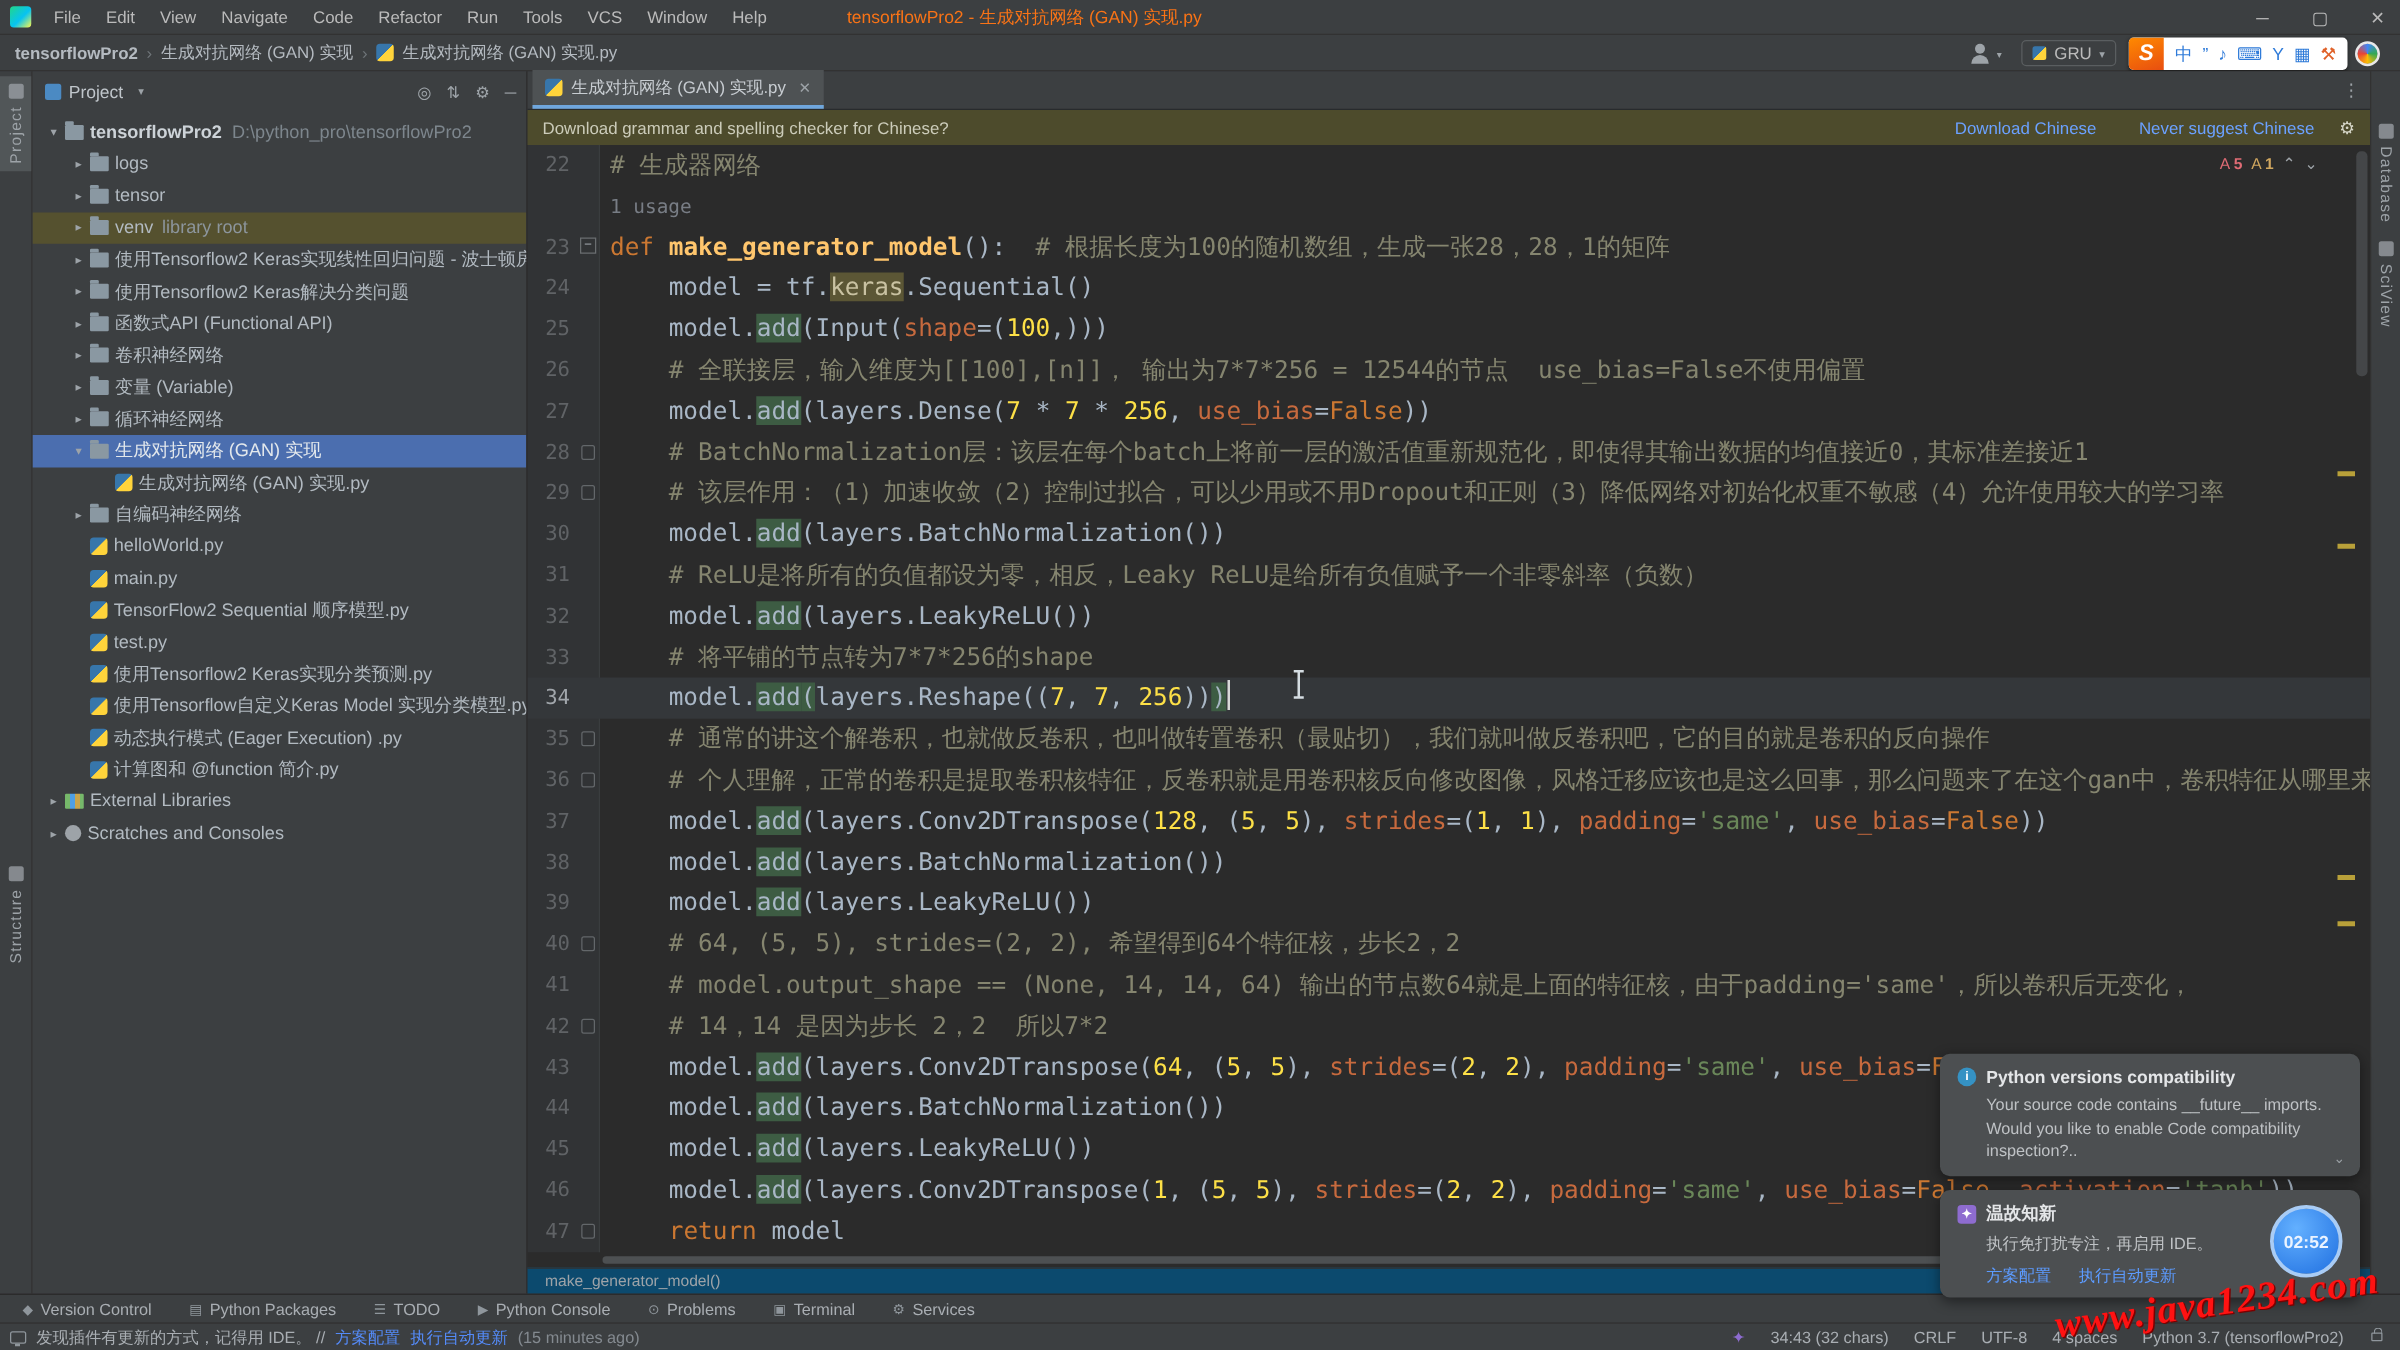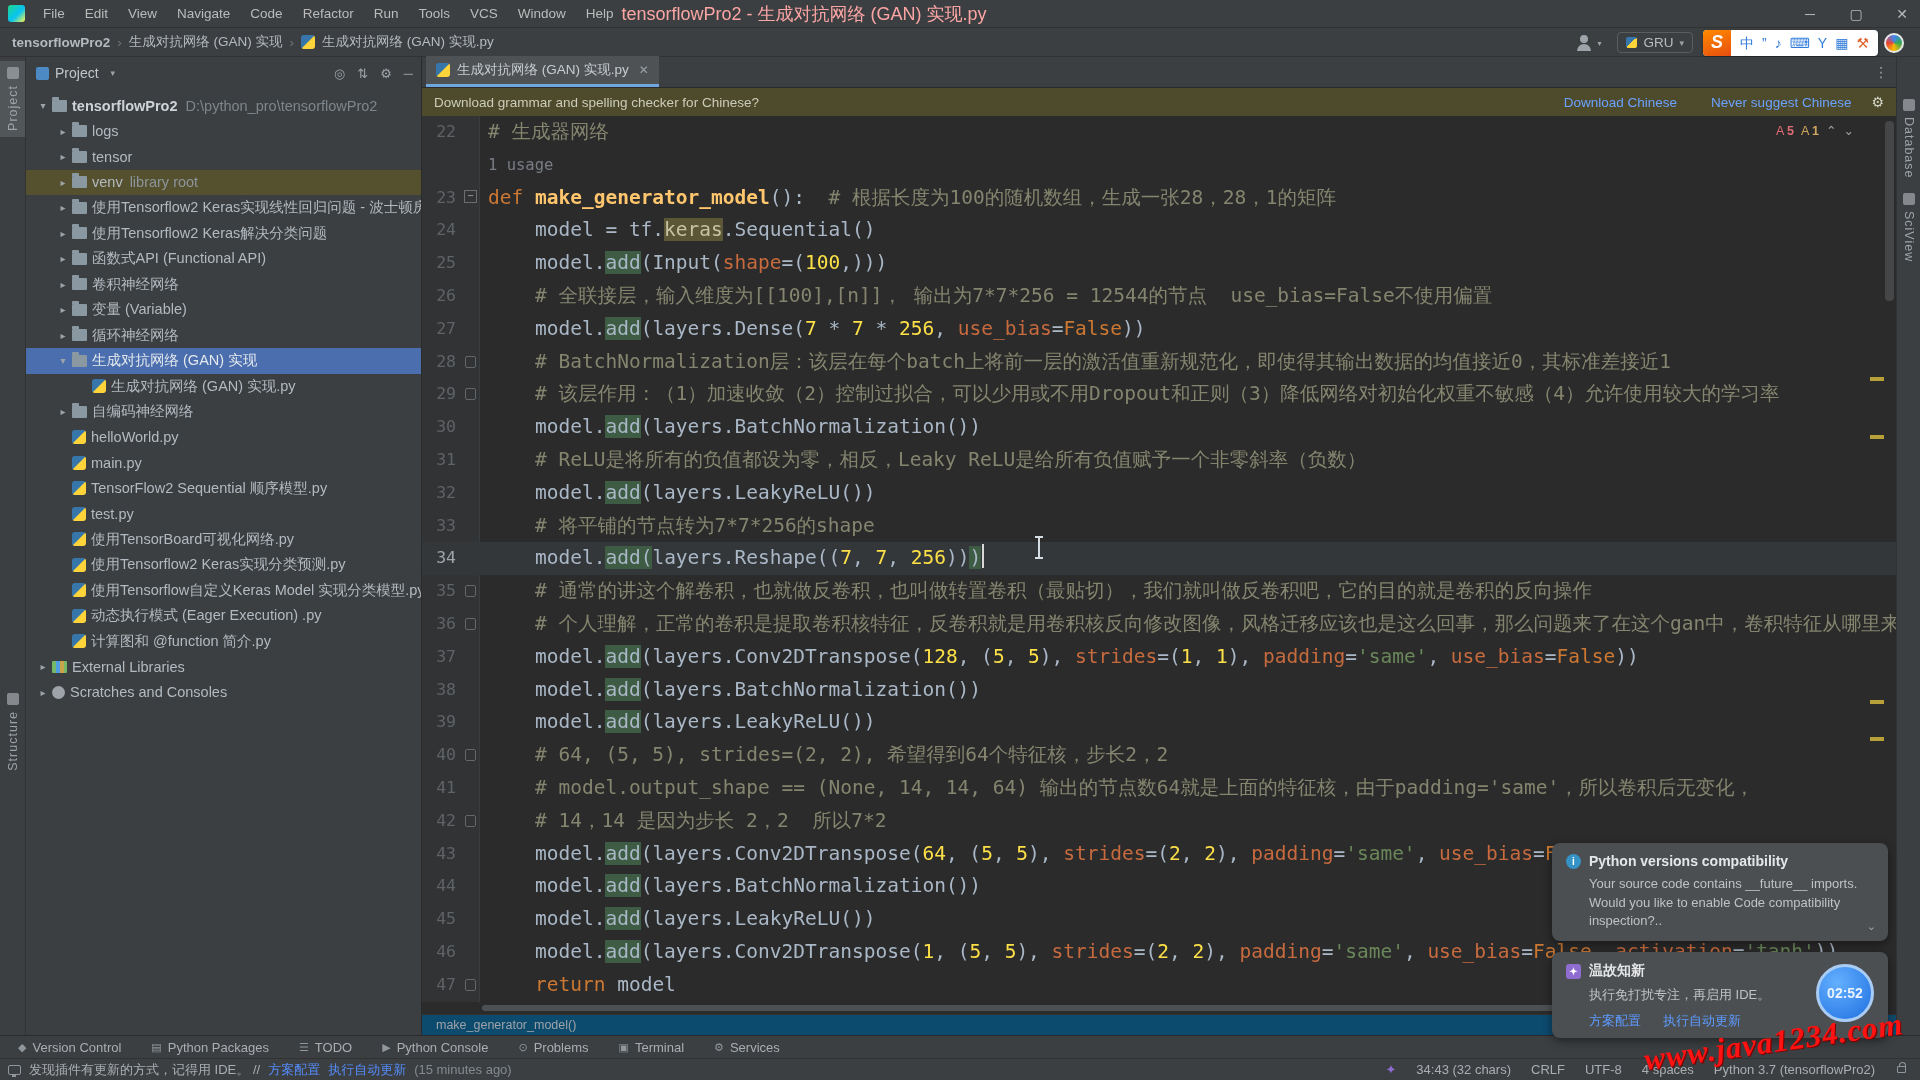--- a/index.html
+++ b/index.html
@@ -9,21 +9,21 @@
 
   
   .titlebar { position:absolute; left:0; top:0; width:1920px; height:28px; background:#3c3f41;
               display:flex; align-items:center; border-bottom:1px solid #323232; }
   .app-logo { width:17px; height:17px; margin:0 10px 0 8px; border-radius:3px;
               background:linear-gradient(135deg,#21d789 0%,#07c3f2 55%,#fcf84a 100%);
               display:flex; align-items:center; justify-content:center;
               font-size:10px; font-weight:bold; color:#1b1b1b; }
   .menus { display:flex; gap:4px; }
   .menus span { padding:3px 8px; font-size:13.5px; color:#bbbbbb; cursor:default; }
-  .win-title { font-size:18px; color:#fca5a5; }
+  .win-title { margin-left:56px; font-size:14px; color:#f97316; }
   .win-controls { position:absolute; right:10px; top:0; height:28px; display:flex; align-items:center; gap:30px;
                   font-size:14px; color:#b9b9b9; }
   .win-controls span { width:16px; text-align:center; }
 
   
   .navbar { position:absolute; left:0; top:28px; width:1920px; height:29px; background:#3c3f41;
             display:flex; align-items:center; border-bottom:1px solid #323232; font-size:13.5px; }
   .crumbs { display:flex; align-items:center; margin-left:12px; gap:7px; }
   .crumb { color:#b4bac0; }
   .crumb.bold { font-weight:bold; }
@@ -353,25 +353,20 @@
           </div>
           <div class="trow" style="padding-left: 30px;">
             <span class="arrow"></span>
             <span class="fico pyfile"></span>
             <span class="lbl">TensorFlow2 Sequential 顺序模型.py</span>
           </div>
           <div class="trow" style="padding-left: 30px;">
             <span class="arrow"></span>
             <span class="fico pyfile"></span>
             <span class="lbl">test.py</span>
-          </div>
-          <div class="trow" style="padding-left: 30px;">
-            <span class="arrow"></span>
-            <span class="fico pyfile"></span>
-            <span class="lbl">使用TensorBoard可视化网络.py</span>
           </div>
           <div class="trow" style="padding-left: 30px;">
             <span class="arrow"></span>
             <span class="fico pyfile"></span>
             <span class="lbl">使用Tensorflow2 Keras实现分类预测.py</span>
           </div>
           <div class="trow" style="padding-left: 30px;">
             <span class="arrow"></span>
             <span class="fico pyfile"></span>
             <span class="lbl">使用Tensorflow自定义Keras Model 实现分类模型.py</span>

